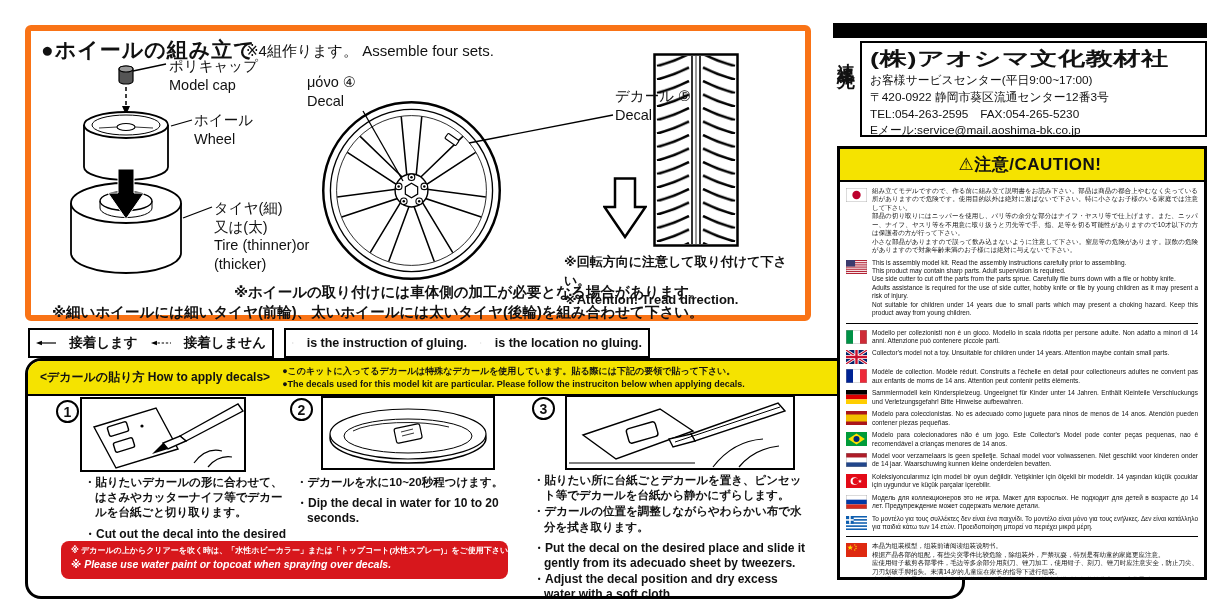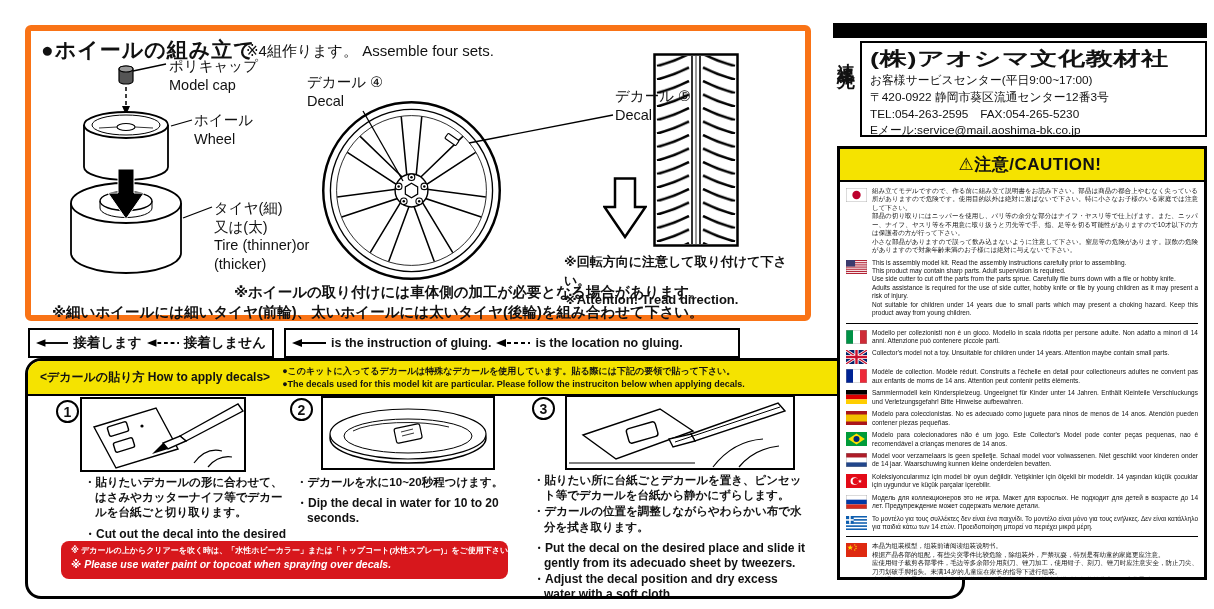--- a/index.html
+++ b/index.html
@@ -9,23 +9,23 @@
   .pre{white-space:pre-line;}
   svg{display:block;}
   
   #wheel-box{left:25px;top:25px;width:786px;height:296px;border:6px solid #f97316;border-radius:6px;box-sizing:border-box;}
   #wb-title{left:10px;top:5px;font-size:21px;font-weight:bold;letter-spacing:1px;}
   #wb-note{left:215px;top:11px;font-size:15px;}
   .dlabel{font-size:14.5px;line-height:1.28;font-weight:500;}
   #tread-note{left:533px;top:222px;font-size:13px;font-weight:600;line-height:1.45;}
   #wheel-notes{left:21px;top:252px;font-size:14.5px;font-weight:600;line-height:1.35;text-align:right;}
   
-  .glue-box{top:328px;height:30px;border:2px solid #000;box-sizing:border-box;display:flex;align-items:center;gap:5px;padding:0 6px;background:#fff;}
+  .glue-box{top:328px;height:30px;border:2px solid #000;box-sizing:border-box;display:flex;align-items:center;gap:13px;padding:0 6px;background:#fff;}
   #glue-jp{left:28px;width:246px;font-size:13.5px;font-weight:bold;}
-  #glue-en{left:284px;width:456px;font-size:12.5px;font-weight:600;}
+  #glue-en{left:284px;width:366px;font-size:12.5px;font-weight:600;}
   .glue-box .lbl{white-space:nowrap;}
   
   #decal-box{left:25px;top:358px;width:940px;height:241px;border:3px solid #000;border-radius:16px;box-sizing:border-box;overflow:hidden;background:#fff;}
   #decal-head{height:33px;background:#f5e300;border-bottom:2px solid #000;display:flex;align-items:center;}
   #decal-heading{font-size:12px;font-weight:bold;padding:0 12px 0 12px;white-space:nowrap;}
   #decal-head-notes{font-size:9px;font-weight:bold;line-height:1.4;}
   .badge{width:23px;height:23px;border:2px solid #000;border-radius:50%;display:flex;align-items:center;justify-content:center;font-size:14px;font-weight:bold;background:#fff;box-sizing:border-box;}
   .illus{border:2px solid #000;background:#fff;box-sizing:border-box;}
   .jp-t{font-size:11.5px;font-weight:600;line-height:1.32;}
   .en-t{font-size:12px;line-height:1.25;margin-top:6px;}
@@ -147,21 +147,21 @@
   </svg>
 
   <div class="abs dlabel pre" style="left:138px;top:26px">ポリキャップ
 Model cap</div>
   <div class="abs dlabel pre" style="left:163px;top:80px">ホイール
 Wheel</div>
   <div class="abs dlabel pre" style="left:183px;top:168px">タイヤ(細)
 又は(太)
 Tire (thinner)or
 (thicker)</div>
-  <div class="abs dlabel pre" style="left:276px;top:42px">デカール ④
+  <div class="abs dlabel pre" style="left:276px;top:42px">μόνο ④
 Decal</div>
   <div class="abs dlabel pre" style="left:584px;top:56px">デカール ⑤
 Decal</div>
   <div class="abs pre" id="tread-note">※回転方向に注意して取り付けて下さい。
 ※Attention! Tread direction.</div>
   <div class="abs pre" id="wheel-notes">※ホイールの取り付けには車体側の加工が必要となる場合があります。
 ※細いホイールには細いタイヤ(前輪)、太いホイールには太いタイヤ(後輪)を組み合わせて下さい。</div>
 </div>
 
 <div class="abs glue-box" id="glue-jp">

